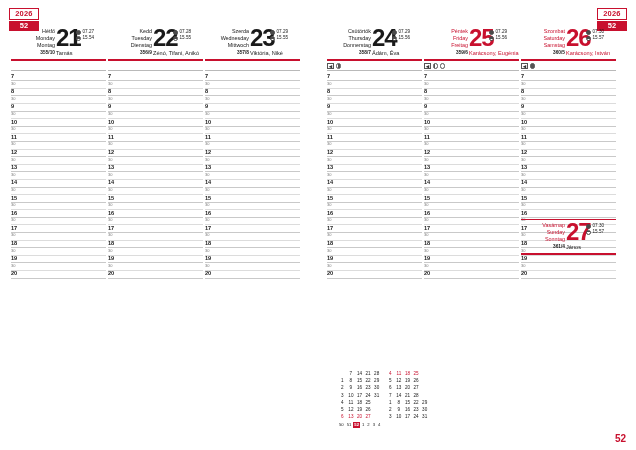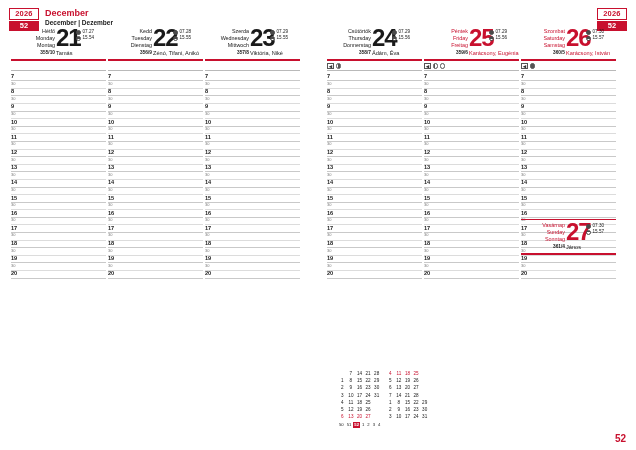--- a/index.html
+++ b/index.html
@@ -182,24 +182,20 @@
 
   <div class="badge" id="badge-left">
     <div class="year">2026</div>
     <div class="week">52</div>
   </div>
   <div class="badge" id="badge-right">
     <div class="year">2026</div>
     <div class="week">52</div>
   </div>
 
-  <div class="month-title">
-    <div class="m1">December</div>
-    <div class="m2">December | Dezember</div>
-  </div>
 
   <div class="center-gutter"></div>
 
   <div id="columns">
       <div class="col c1">
         <div class="dayhead">
           <div class="dnames">
             <span class="hu">Hétfő</span>
             <span class="en">Monday</span>
             <span class="de">Montag</span>

